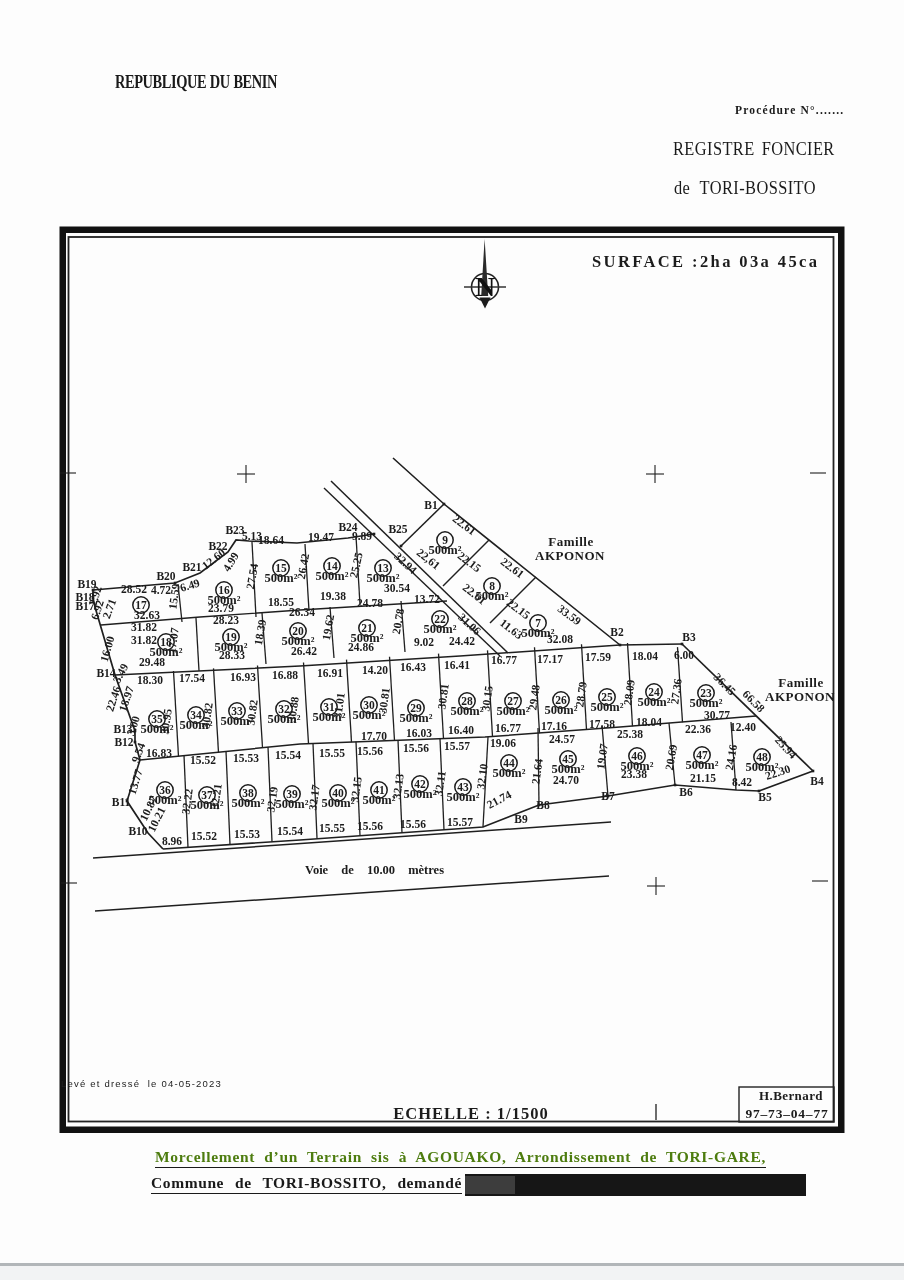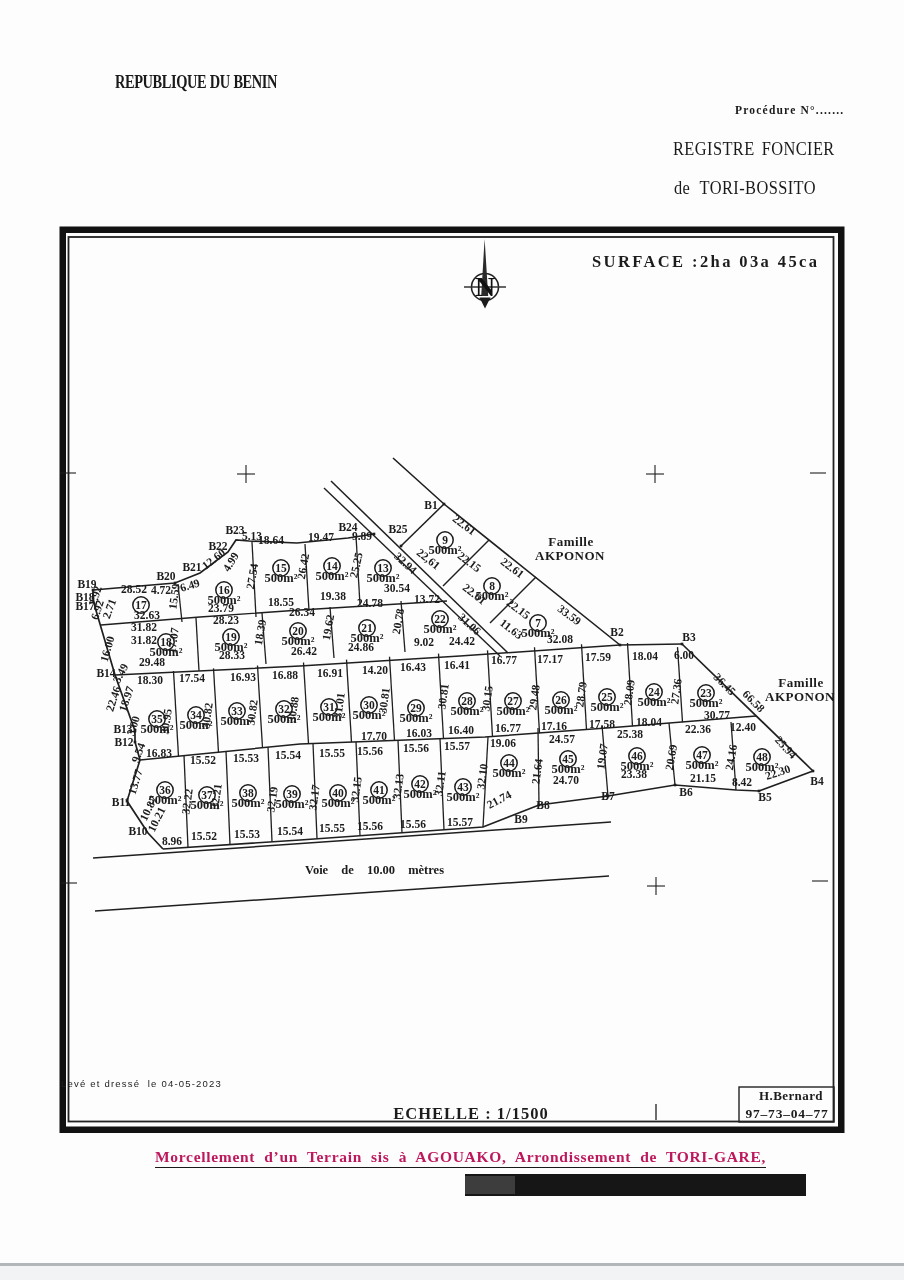--- a/index.html
+++ b/index.html
@@ -368,17 +368,18 @@
 <text x="570" y="560" text-anchor="middle" style="font:bold 13px 'Liberation Serif',serif;fill:#1c1c1c;letter-spacing:0.5px">AKPONON</text>
 <text x="801" y="687" text-anchor="middle" style="font:bold 13px 'Liberation Serif',serif;fill:#1c1c1c;letter-spacing:0.5px">Famille</text>
 <text x="800" y="701" text-anchor="middle" style="font:bold 13px 'Liberation Serif',serif;fill:#1c1c1c;letter-spacing:0.5px">AKPONON</text>
 <text x="305" y="874" style="font:bold 12.5px 'Liberation Serif',serif;fill:#1c1c1c;word-spacing:10px">Voie de 10.00 mètres</text>
 <text x="471" y="1119" text-anchor="middle" style="font:bold 16.5px 'Liberation Serif',serif;fill:#1c1c1c;letter-spacing:1px">ECHELLE : 1/1500</text>
 <rect x="739" y="1087" width="95" height="35" fill="none" stroke="#222" stroke-width="1.4"></rect>
 <text x="791" y="1100" text-anchor="middle" style="font:bold 13px 'Liberation Serif',serif;fill:#1c1c1c;letter-spacing:0.4px">H.Bernard</text>
 <text x="787" y="1118" text-anchor="middle" style="font:bold 13.5px 'Liberation Serif',serif;fill:#1c1c1c;letter-spacing:0.8px">97–73–04–77</text>
 </svg>
 <div class="abs" style="left:61px;top:1078px;font:9.5px 'Liberation Sans',sans-serif;letter-spacing:1.2px;color:#222">Levé et dressé&nbsp;&nbsp;le 04-05-2023</div>
-<div class="abs" style="left:155px;top:1148px;font:bold 15.5px 'Liberation Serif',serif;letter-spacing:0.7px;word-spacing:4.5px;color:#be185d;border-bottom:1.5px solid #1a1a1a;padding-bottom:1px">Morcellement d’un Terrain sis à AGOUAKO, Arrondissement de TORI-GARE,</div>
+<div class="abs" style="left:155px;top:1148px;font:bold 15.5px 'Liberation Serif',serif;letter-spacing:0.7px;word-spacing:4.5px;color:#4d7c0f;border-bottom:1.5px solid #1a1a1a;padding-bottom:1px">Morcellement d’un Terrain sis à AGOUAKO, Arrondissement de TORI-GARE,</div>
+<div class="abs" style="left:151px;top:1174px;font:bold 15.5px 'Liberation Serif',serif;letter-spacing:0.6px;word-spacing:6.5px;color:#1a1a1a;border-bottom:1.5px solid #1a1a1a;padding-bottom:1px">Commune de TORI-BOSSITO, demandé</div>
 <div class="abs" style="left:465px;top:1174px;width:341px;height:22px;background:#161616"></div>
 <div class="abs" style="left:465px;top:1176px;width:50px;height:18px;background:#3d3d3d"></div>
 <div class="abs" style="left:0;top:1263px;width:904px;height:3px;background:#b2b6b9"></div>
 <div class="abs" style="left:0;top:1266px;width:904px;height:14px;background:#f2f3f4"></div>
 </div>
 </body></html>

